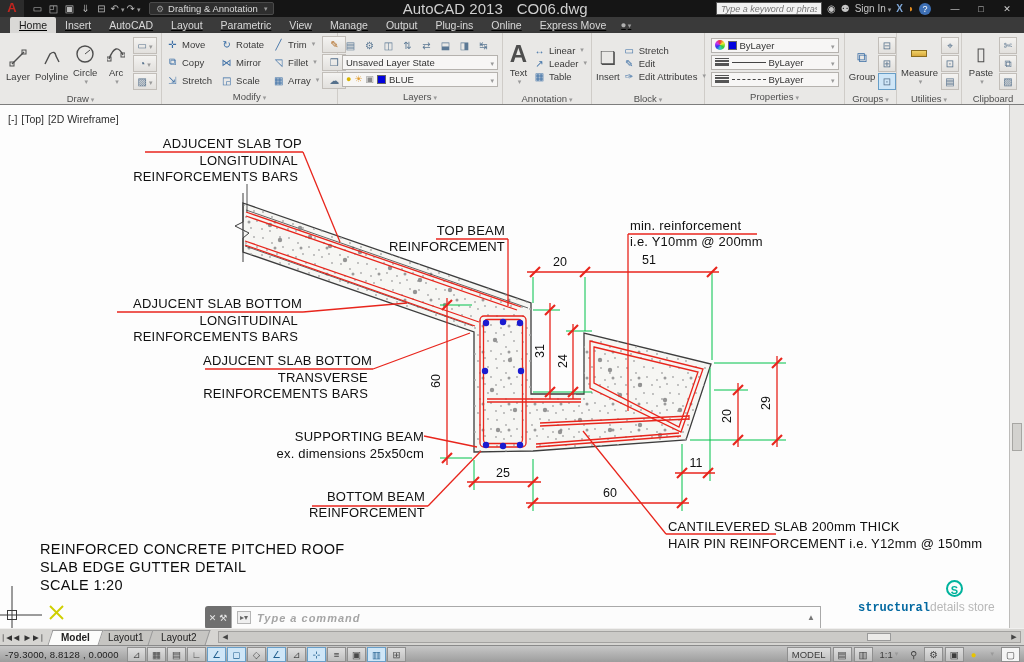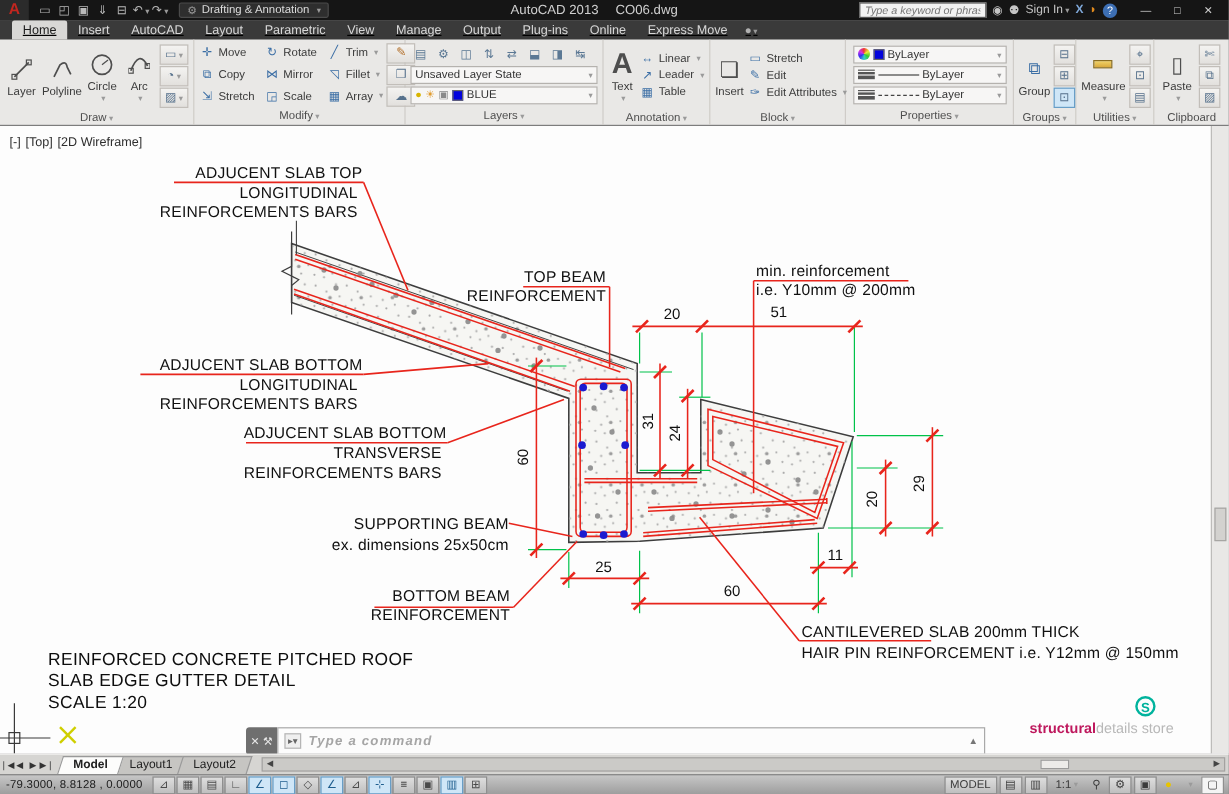--- a/index.html
+++ b/index.html
@@ -7,21 +7,21 @@
   #app { width:1024px; height:662px; position:relative; display:flex; flex-direction:column; }
 
   
   .titlebar { height:17px; background:#151515; display:flex; align-items:center; color:#d8d8d8; font-size:10px; flex:0 0 auto; }
   .app-logo { width:24px; height:17px; background:#2b2b2b; color:#c2261f; font-weight:bold; font-size:13px; text-align:center; line-height:16px; }
   .qat { display:flex; align-items:center; gap:1px; margin-left:6px; }
   .qat-ic { width:15px; text-align:center; color:#b9b9b9; font-size:10px; }
   .caret::after { content:"▾"; font-size:7px; color:#9a9a9a; margin-left:2px; }
   .workspace { display:flex; align-items:center; gap:4px; background:#2e2e2e; border:1px solid #4a4a4a; height:13px; padding:0 6px; margin-left:8px; color:#dcdcdc; font-size:9.5px; border-radius:2px; }
   .ws-gear { color:#9a9a9a; font-size:9px; }
-  .title-center { flex:1; display:flex; justify-content:center; gap:14px; color:#cfcfcf; font-size:11px; }
+  .title-center { flex:1; display:flex; justify-content:center; gap:14px; color:#cfcfcf; font-size:15px; }
   .infocenter { display:flex; align-items:center; gap:5px; margin-right:4px; }
   .ic-search { width:106px; height:13px; font-size:9px; font-style:italic; border:1px solid #555; background:#f2f2f2; color:#777; padding:0 4px; }
   .ic-btn { color:#c5c5c5; font-size:10px; }
   .ic-x { color:#7fa8d9; font-weight:bold; }
   .ic-a { color:#e08a1e; }
   .ic-help { width:12px; height:12px; border-radius:50%; background:#3d6fb4; color:#fff; text-align:center; line-height:12px; font-size:9px; }
   .winbtns { display:flex; margin-left:6px; }
   .winbtn { width:26px; text-align:center; color:#cfcfcf; font-size:9px; }
 
   
@@ -76,21 +76,21 @@
   .cmdwin { position:absolute; left:205px; top:501px; width:616px; height:23px; display:flex; z-index:8; }
   .cmdhandle { width:26px; background:#6f6f6f; border-radius:3px 0 0 3px; color:#e8e8e8; display:flex; align-items:center; justify-content:center; gap:3px; font-size:9px; }
   .cmdbody { flex:1; background:rgba(252,252,252,.96); border:1px solid #a9a9a9; display:flex; align-items:center; padding:0 5px; gap:6px; }
   .cmdprompt { font-size:8px; color:#666; border:1px solid #b5b5b5; background:#efefef; padding:0 2px; line-height:11px; }
   .cmdinput { flex:1; border:none; outline:none; background:transparent; font-style:italic; font-size:11px; color:#9b9b9b; font-family:"Liberation Sans",sans-serif;font-weight:bold; }
   .cmdinput::placeholder { color:#a5a5a5; font-style:italic; letter-spacing:1px; }
   .cmdup { color:#777; font-size:8px; }
 
   .brand-icon { position:absolute; left:946px; top:475px; width:17px; height:17px; border:2.5px solid #00b39d; border-radius:50%; color:#00b39d; font-weight:bold; font-size:11px; text-align:center; line-height:16px; z-index:5; }
   .brand-text { position:absolute; left:858px; top:495px; font-size:12px; z-index:5; }
-  .brand-text b { color:#be185d; } .brand-text span { color:#b8b8b8; }
+  .brand-text b { color:#0369a1;font-family:Liberation Mono, monospace; } .brand-text span { color:#b8b8b8; }
 
   
   .layoutrow { height:17px; background:#d6d5d2; display:flex; align-items:center; font-size:10px; color:#222; flex:0 0 auto; border-top:1px solid #f0efee; }
   .navbtn { width:11px; text-align:center; font-size:7.5px; color:#333; }
   .ltab { padding:1px 10px 2px; border:1px solid #999; border-bottom:none; background:#c6c5c2; margin-left:-4px; transform:skewX(-18deg); }
   .ltab > span { display:inline-block; transform:skewX(18deg); }
   .ltab.active { background:#fcfcfb; font-weight:bold; z-index:2; position:relative; }
   .hscroll { flex:1; height:12px; margin:0 3px 0 10px; background:#cbcac7; border:1px solid #a3a2a0; position:relative; }
   .harrow { position:absolute; top:0; width:12px; height:10px; font-size:7px; text-align:center; color:#444; line-height:10px; }
   .hthumb { position:absolute; left:648px; top:1px; width:24px; height:8px; background:#ecebe9; border:1px solid #9a9a9a; }

